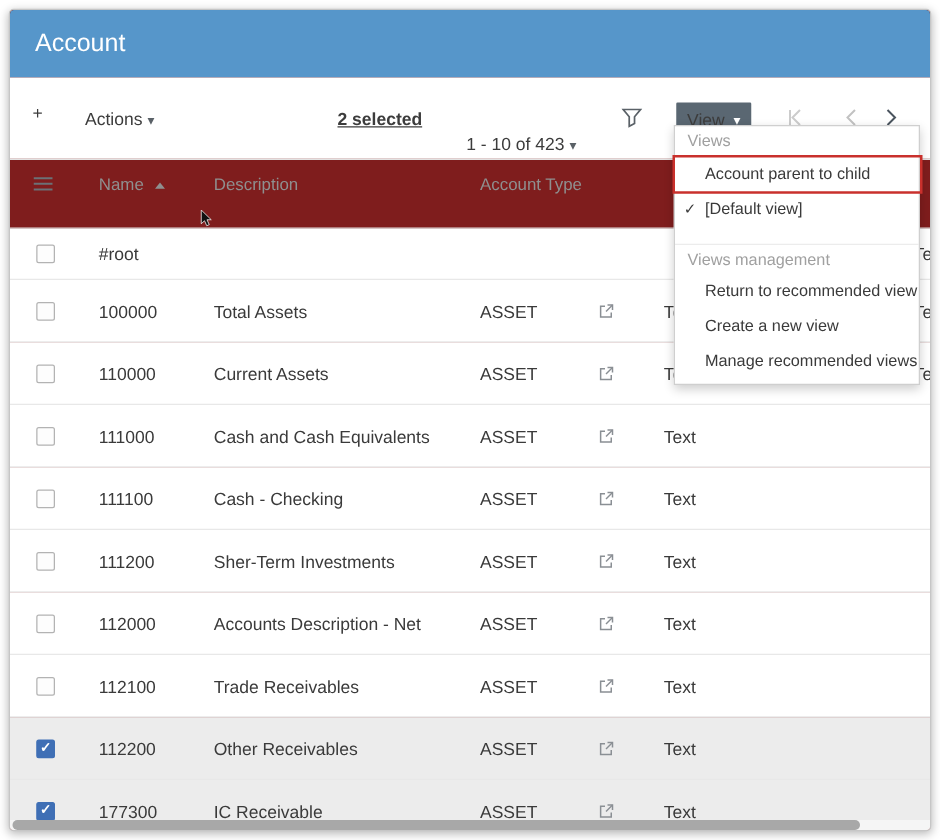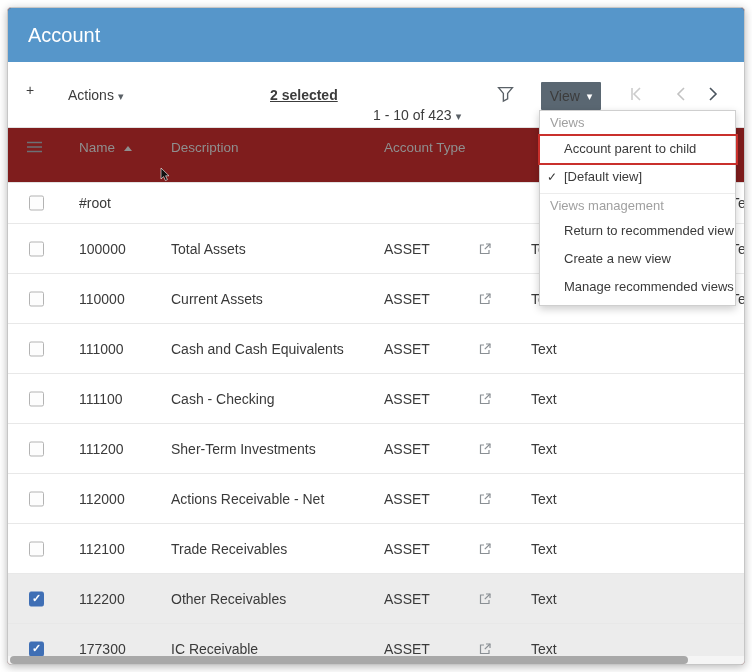--- a/index.html
+++ b/index.html
@@ -56,25 +56,25 @@
   .cb.checked::after { content: "✓"; position: absolute; left: 2px; top: -1px;
     color: #fff; font-size: 11px; font-weight: bold; }
   .c-name { left: 71px; }
   .c-desc { left: 163px; }
   .c-type { left: 376px; }
   .c-link { left: 470px; cursor: pointer; }
   .c-attr { left: 523px; }
   .c-edge { left: 723px; }
 
   
-  .menu { position: absolute; left: 531px; top: 102px; width: 197px; background: #fff;
+  .menu { position: absolute; left: 531px; top: 92px; width: 197px; background: #fff;
     border: 1px solid #cfcfcf; box-shadow: 0 3px 8px rgba(0,0,0,.2); z-index: 10;
     font-size: 13px; padding-bottom: 4px; }
   .menu-header { color: #a0a0a0; height: 24px; line-height: 24px; padding-left: 10px; }
-  .menu-header.second { border-top: 1px solid #ececec; margin-top: 2px; }
+  .menu-header.second { border-top: 1px solid #ececec; margin-top: 14px; }
   .menu-item { position: relative; height: 28px; line-height: 28px; padding-left: 24px;
     color: #3a3a3a; cursor: pointer; white-space: nowrap; }
   .menu-item .chk { position: absolute; left: 7px; top: 0; font-size: 12px; color: #3a3a3a; }
   .red-box { position: absolute; left: -2px; right: -3px; top: 23px; height: 31px;
     border: 2px solid #c9302c; z-index: 3; pointer-events: none; }
 
   
   .hscroll { position: absolute; left: 0; bottom: 0; width: 100%; height: 8px;
     background: #f5f5f5; z-index: 5; }
   .hthumb { position: absolute; left: 2px; top: 0; width: 678px; height: 8px;
@@ -230,21 +230,21 @@
               <path d="M12 2 6.8 7.2"></path>
             </g>
           </svg>
       </span>
       <span class="cell c-attr">Text</span>
       <span class="cell c-edge"></span>
     </div>
       <div class="row">
       <span class="cb"></span>
       <span class="cell c-name">112000</span>
-      <span class="cell c-desc">Actions Receivable - Net</span>
+      <span class="cell c-desc">Accounts Description - Net</span>
       <span class="cell c-type">ASSET</span>
       <span class="cell c-link">
         <svg width="14" height="14" viewBox="0 0 14 14">
             <g fill="none" stroke="#8a8f94" stroke-width="1.2">
               <path d="M6 3H2.5v8.5H11V8"></path>
               <path d="M8 2h4v4"></path>
               <path d="M12 2 6.8 7.2"></path>
             </g>
           </svg>
       </span>

